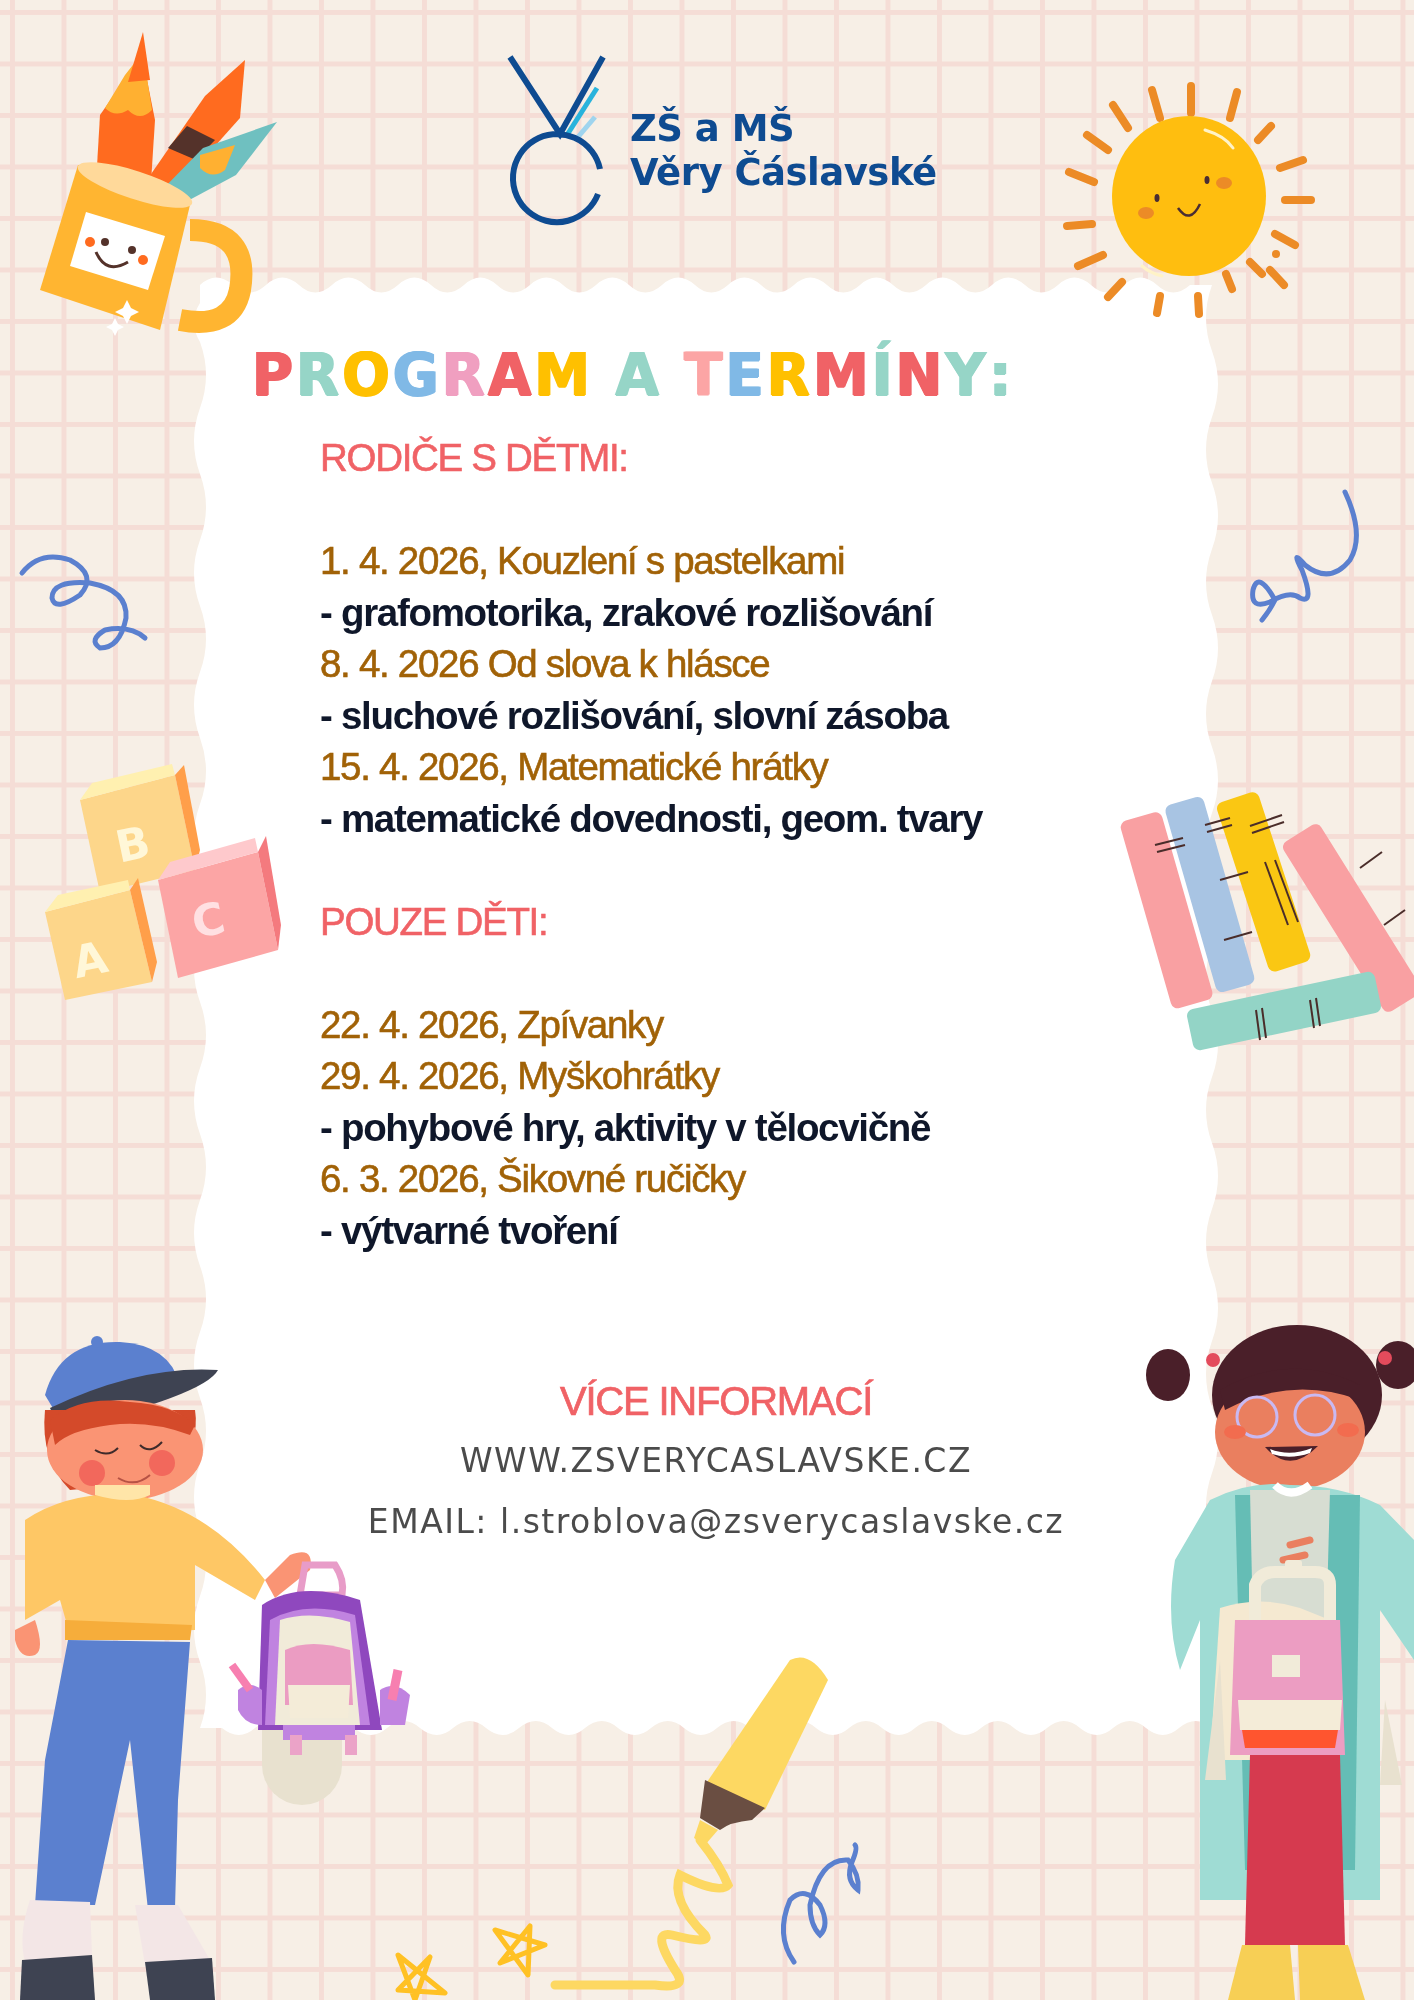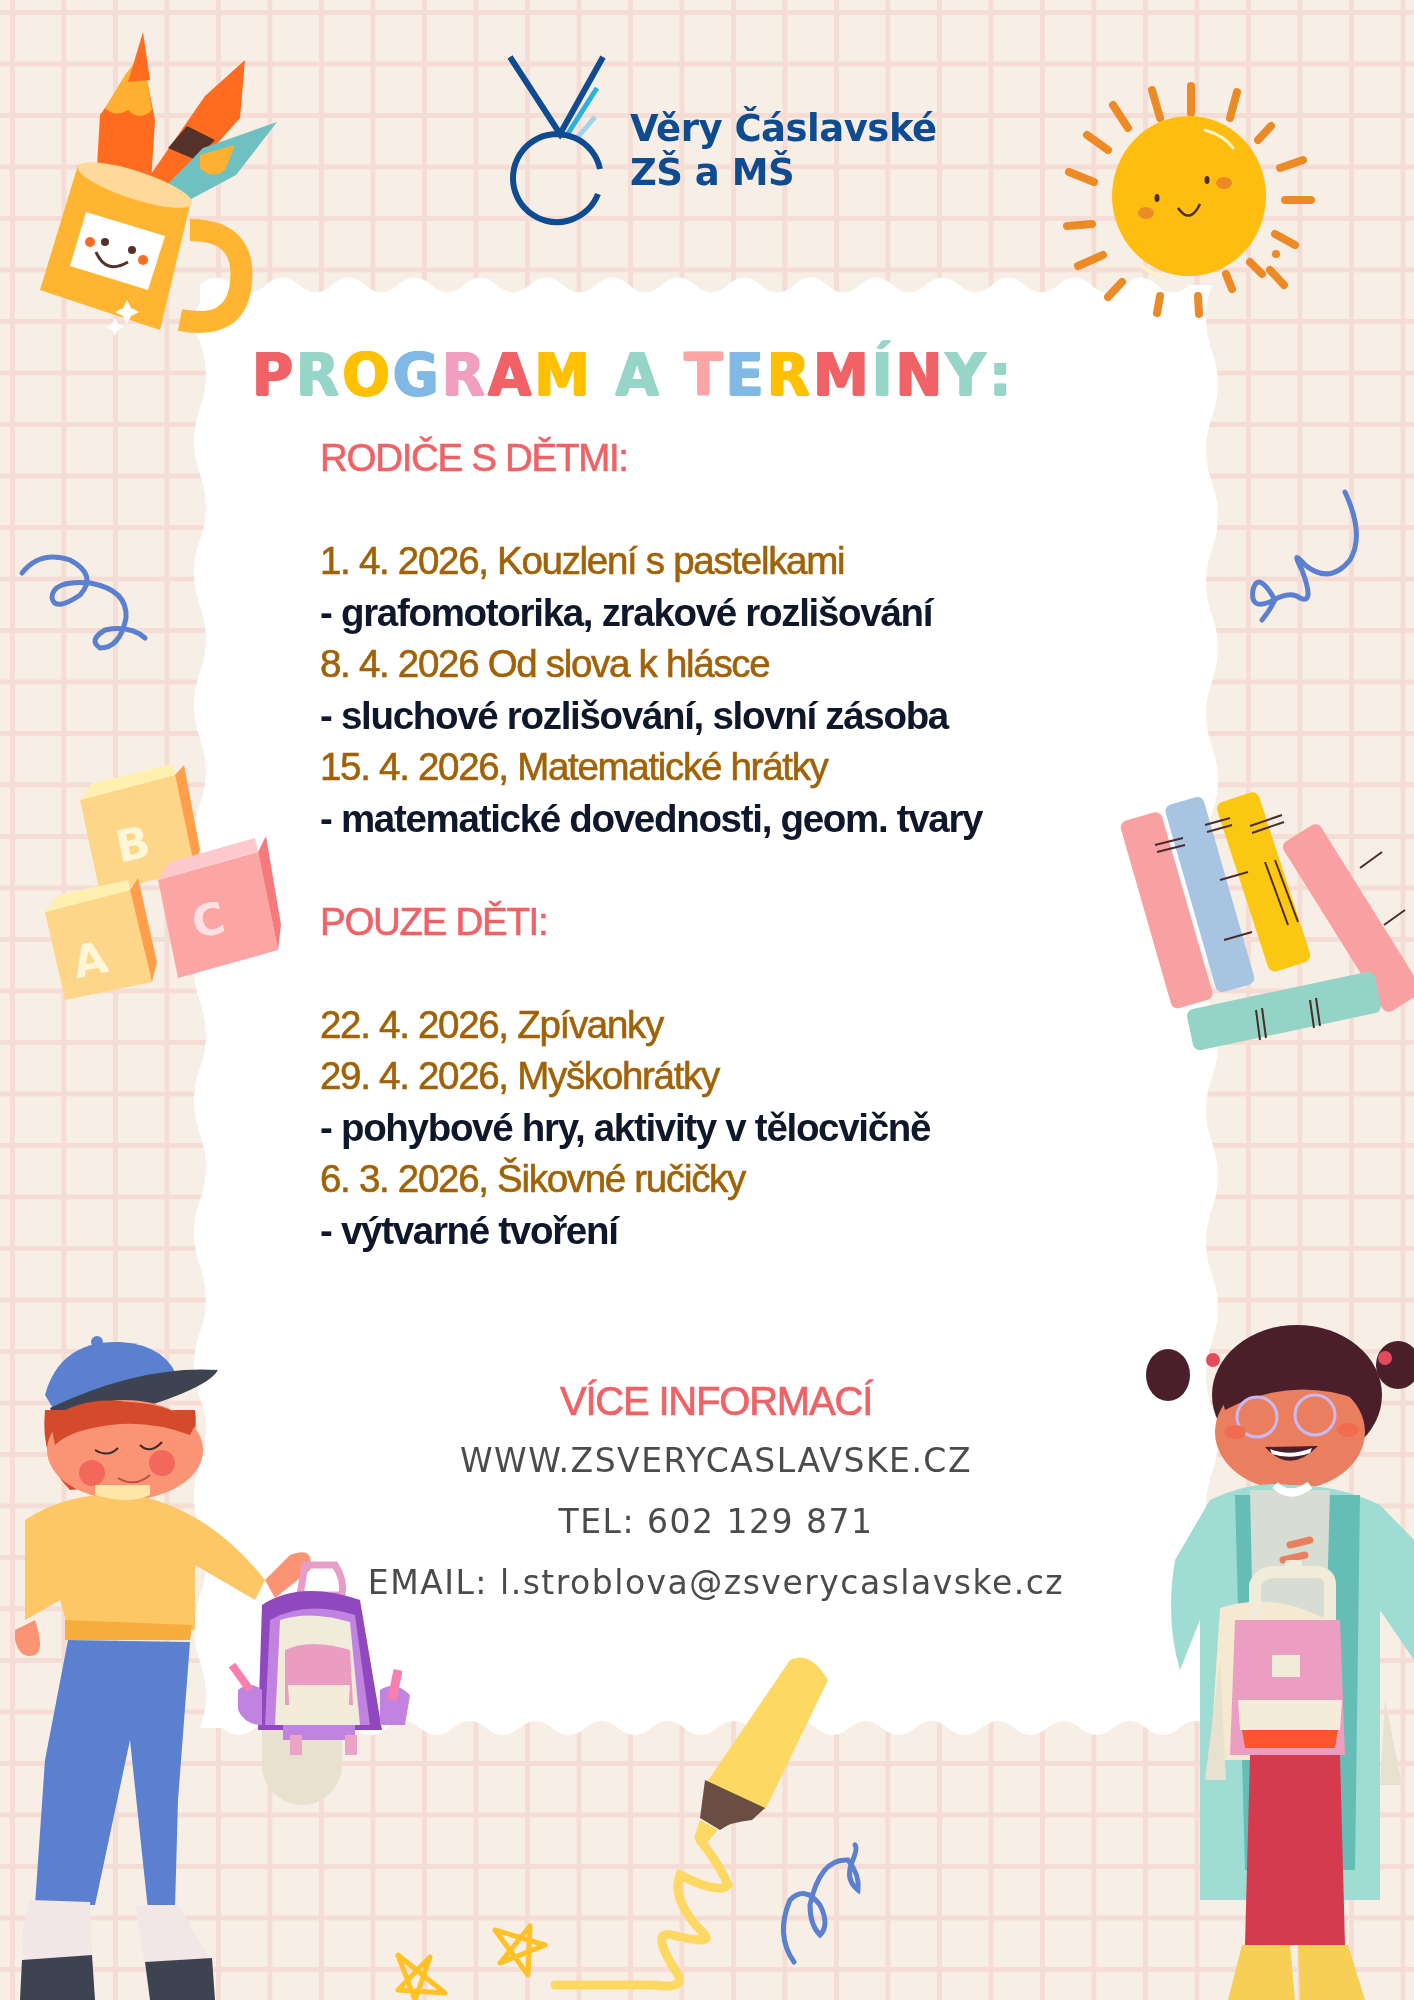--- a/index.html
+++ b/index.html
@@ -257,22 +257,22 @@
     <path d="M700,1840 Q720,1865 728,1885 Q720,1895 680,1875 Q670,1900 705,1935 Q712,1945 672,1935 Q650,1930 675,1970 Q690,1990 655,1985 L555,1985" stroke="#fdd862" stroke-width="9" fill="none" stroke-linecap="round"></path>
   </g>
 
   <g fill="none" stroke="#ffc124" stroke-width="5" stroke-linejoin="round">
     <path d="M398,1955 L445,1993 L398,1990 L430,1957 L415,2000 Z"></path>
     <path d="M495,1930 L545,1945 L500,1963 L530,1926 L528,1975 Z"></path>
   </g>
 </svg>
 
 <div class="logo-text">
+  <div>ZŠ a MŠ</div>
   <div>Věry Čáslavské</div>
-  <div>ZŠ a MŠ</div>
 </div>
 
 <div class="title" id="title"><span style="color: rgb(240, 98, 102);">P</span><span style="color: rgb(150, 213, 199);">R</span><span style="color: rgb(255, 192, 0);">O</span><span style="color: rgb(128, 185, 230);">G</span><span style="color: rgb(240, 159, 192);">R</span><span style="color: rgb(240, 98, 102);">A</span><span style="color: rgb(255, 192, 0);">M</span><span style="color: rgb(255, 255, 255);">&nbsp;</span><span style="color: rgb(150, 213, 199);">A</span><span style="color: rgb(255, 255, 255);">&nbsp;</span><span style="color: rgb(252, 165, 165);">T</span><span style="color: rgb(128, 185, 230);">E</span><span style="color: rgb(255, 192, 0);">R</span><span style="color: rgb(240, 98, 102);">M</span><span style="color: rgb(150, 213, 199);">Í</span><span style="color: rgb(240, 98, 102);">N</span><span style="color: rgb(150, 213, 199);">Y</span><span style="color: rgb(150, 213, 199);">:</span></div>
 
 <div class="program">
   <div class="h bolder">RODIČE S DĚTMI:</div>
   <div class="gap"></div>
   <div>
     <div class="d bolder">1. 4. 2026, Kouzlení s pastelkami</div>
     <div class="s"> - grafomotorika, zrakové rozlišování</div>
@@ -297,15 +297,14 @@
   </div>
   <div>
     <div class="d bolder">6. 3. 2026, Šikovné ručičky</div>
     <div class="s"> - výtvarné tvoření</div>
   </div>
 </div>
 
 <div class="info">
   <div class="head">VÍCE INFORMACÍ</div>
   <div class="line">WWW.ZSVERYCASLAVSKE.CZ</div>
-  <div class="line tel">TEL: 602 129 871</div>
   <div class="line">EMAIL: l.stroblova@zsverycaslavske.cz</div>
 </div>
 
 </body></html>

